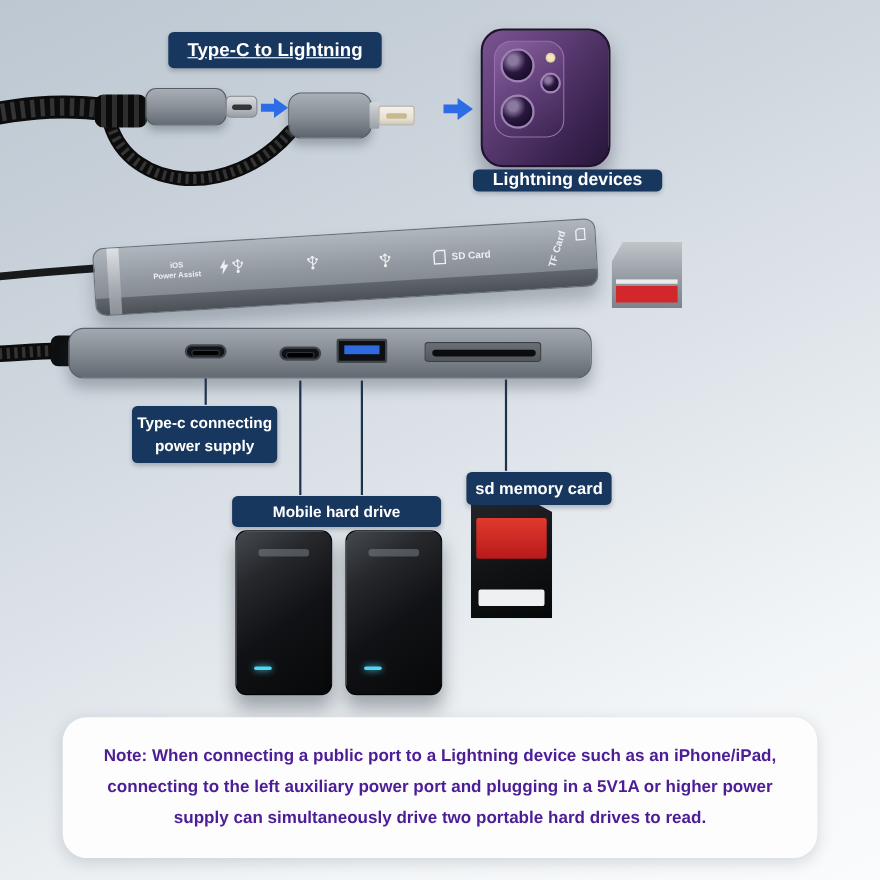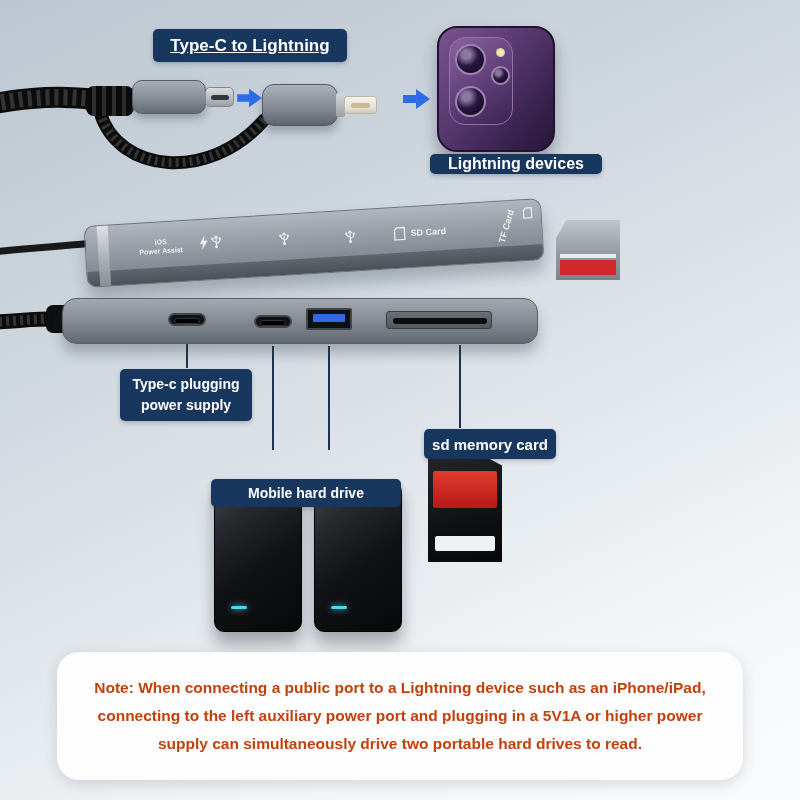--- a/index.html
+++ b/index.html
@@ -15,21 +15,21 @@
   .pill {
     position:absolute; z-index:6;
     background:#18375e; color:#fff; font-weight:bold;
     display:flex; align-items:center; justify-content:center; text-align:center;
     border-radius:5px; box-shadow:0 2px 4px rgba(30,40,60,.25);
   }
   #pill-top        { left:153px; top:29px;  width:194px; height:33px; font-size:17px;text-decoration:underline; }
   #pill-lightning  { left:430px; top:154px; width:172px; height:20px; font-size:16px; }
   #pill-tf         { left:543px; top:281px; width:140px; height:30px; font-size:15px; }
   #pill-aux        { left:120px; top:369px; width:132px; height:52px; font-size:14px; flex-direction:column; line-height:1.5; }
-  #pill-hdd        { left:211px; top:451px; width:190px; height:28px; font-size:14px;margin-top:28px; }
+  #pill-hdd        { left:211px; top:451px; width:190px; height:28px; font-size:14px; }
   #pill-sd         { left:424px; top:429px; width:132px; height:30px; font-size:15px; }
 
   
   .layer { position:absolute; left:0; top:0; width:800px; height:800px; }
   .layer-cables { z-index:1; }
   .layer-lines  { z-index:4; }
   .layer-lines path { stroke:#1e3250; stroke-width:2; fill:none; }
 
   
   .gfx { position:absolute; z-index:2; }
@@ -135,21 +135,21 @@
   #hdd-2 { left:314px; top:482px; }
   .hdd .logo-strip { position:absolute; top:16px; left:50%; transform:translateX(-50%);
     width:46px; height:7px; border-radius:3px; background:rgba(165,175,185,.35); }
   .hdd .led { position:absolute; bottom:22px; left:16px; width:16px; height:3px; border-radius:2px;
     background:#4fd8f5; box-shadow:0 0 7px #4fd8f5; }
 
   
   #note-panel { position:absolute; z-index:6; left:57px; top:652px; width:686px; height:128px;
     background:#fdfdfe; border-radius:22px; box-shadow:0 4px 14px rgba(60,70,90,.18);
     display:flex; align-items:center; justify-content:center; }
-  #note-text { padding:10px 36px; font-size:15.5px; font-weight:bold; color:#c2410c;
+  #note-text { padding:10px 36px; font-size:15.5px; font-weight:bold; color:#4c1d95;
     text-align:center; line-height:1.8; }
 </style>
 </head>
 <body>
 
 <div class="stage">
 
   <svg class="layer layer-cables" viewBox="0 0 800 800">
     <path d="M-8,104 C30,97 60,95 100,100" stroke="#0c0c0c" stroke-width="21" fill="none" stroke-linecap="round"></path>
     <path d="M-8,104 C30,97 60,95 100,100" stroke="#343434" stroke-width="16" fill="none" stroke-dasharray="4 5"></path>
@@ -259,21 +259,21 @@
   </div>
 
   <svg class="layer layer-lines" viewBox="0 0 800 800">
     <path d="M187,344 V368"></path>
     <path d="M273,346 V450"></path>
     <path d="M329,346 V450"></path>
     <path d="M460,345 V428"></path>
   </svg>
 
   <div class="pill" id="pill-aux">
-    <span>Type-c plugging</span>
+    <span>Type-c connecting</span>
     <span>power supply</span>
   </div>
   <div class="pill" id="pill-hdd">
     <span>Mobile hard drive</span>
   </div>
   <div class="pill" id="pill-sd">
     <span>sd memory card</span>
   </div>
 
   <div class="hdd" id="hdd-1">

